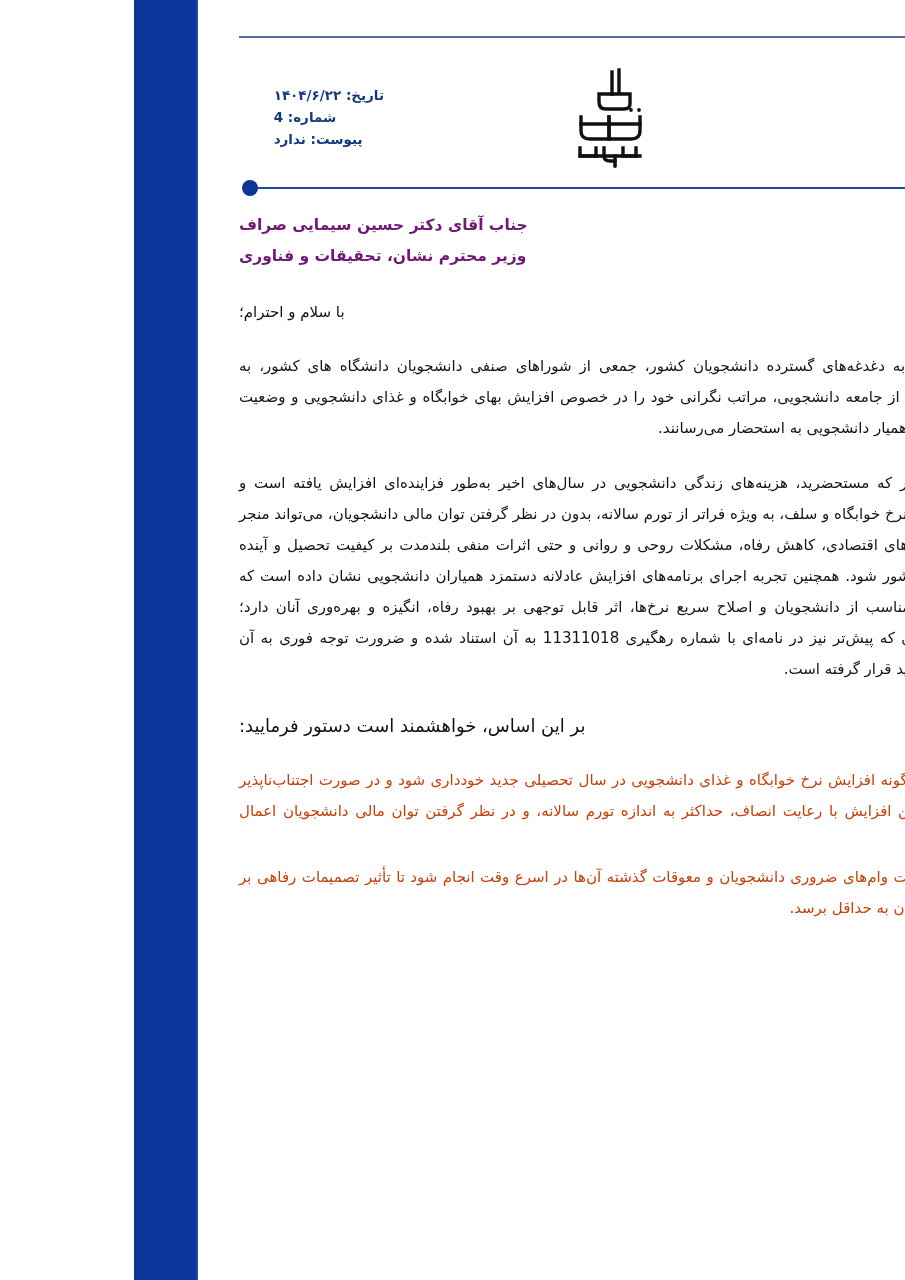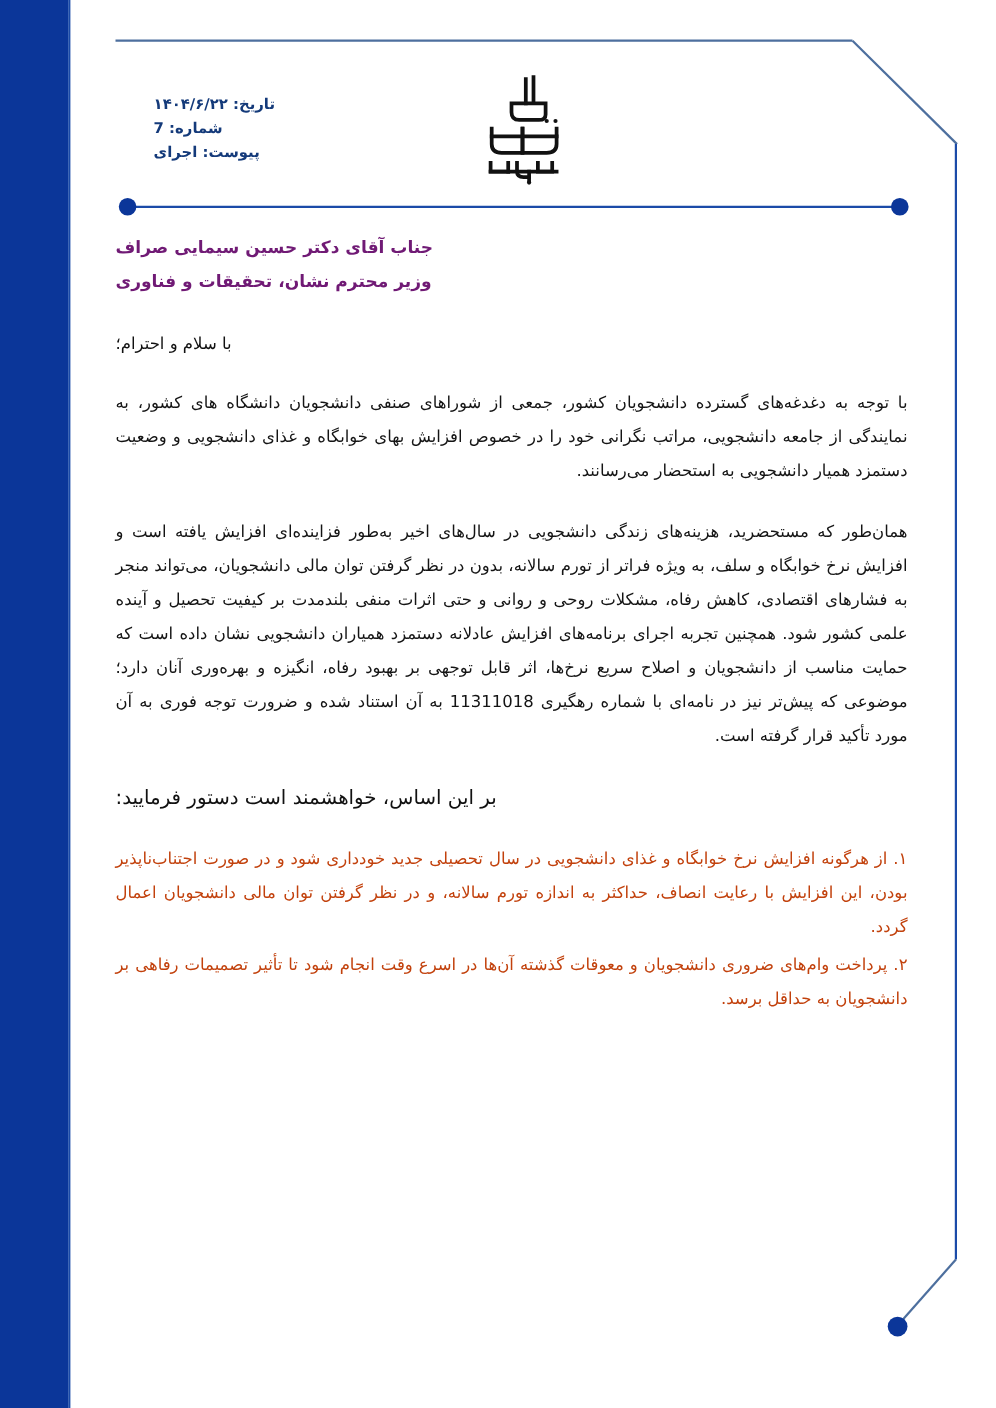--- a/index.html
+++ b/index.html
@@ -7,21 +7,21 @@
   html, body {
     width:905px;
     height:1280px;
     background:#ffffff;
     font-family:"DejaVu Sans","Liberation Sans",sans-serif;
     overflow:hidden;
   }
 
   #page {
     position:relative;
-    width:905px;
+    width:771px;
     height:1280px;
     background:#ffffff;
   }
 
   
   .left-bar {
     position:absolute;
     left:0; top:0;
     width:62px; height:1280px;
     background:#0b3699;
@@ -149,22 +149,22 @@
 
     <circle cx="116" cy="188" r="8" fill="#0b3699"></circle>
     <circle cx="818" cy="188" r="8" fill="#0b3699"></circle>
     <circle cx="816" cy="1206" r="9" fill="#0b3699"></circle>
   </svg>
 
   <div class="header">
 
     <div class="meta-block">
       <span class="meta-line">تاریخ: ۱۴۰۴/۶/۲۲</span>
-      <span class="meta-line">شماره: 7</span>
-      <span class="meta-line">پیوست: اجرای</span>
+      <span class="meta-line">شماره: 4</span>
+      <span class="meta-line">پیوست: ندارد</span>
     </div>
 
     <div class="logo-wrap">
       <svg width="100" height="110" viewBox="0 0 100 110">
         <g fill="none" stroke="#111111" stroke-width="3.4" stroke-linecap="square" stroke-linejoin="miter">
 
           <path d="M44 12 L44 34"></path>
           <path d="M51 10 L51 33"></path>
           <path d="M33 34 L62 34 L62 44 Q62 49 56 49 L38 49 Q31 49 31 42 L31 34 Z"></path>
 

